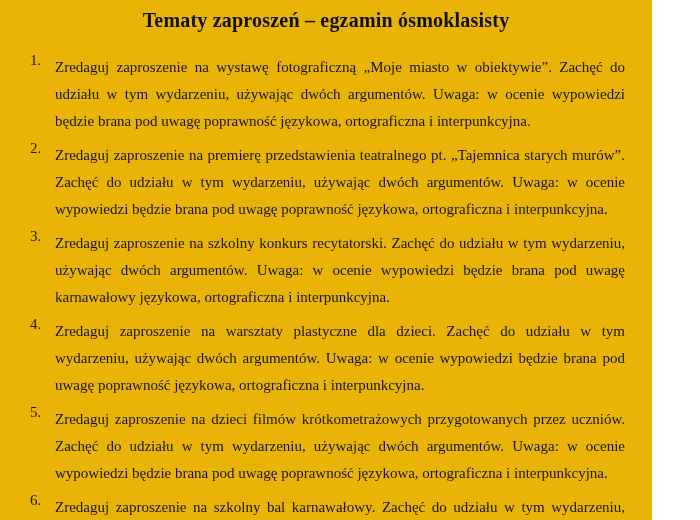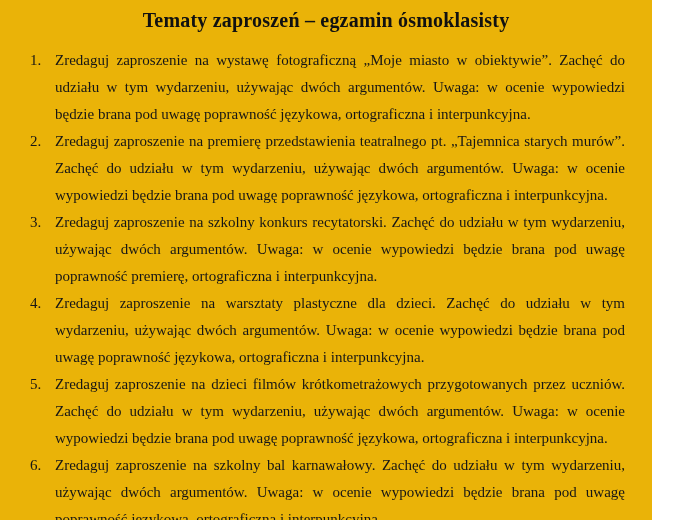--- a/index.html
+++ b/index.html
@@ -37,20 +37,21 @@
   }
   .item-number {
     flex: 0 0 25px;
     width: 25px;
     text-align: left;
   }
   .item-text {
     flex: 1 1 auto;
     text-align: justify;
     text-align-last: left;
+    margin-top: 7px;
   }
 </style>
 </head>
 <body>
 
 <div class="page">
   <h1 class="doc-title">Tematy zaproszeń – egzamin ósmoklasisty</h1>
 
   <div class="topic-list">
   <div class="topic-item">
@@ -58,21 +59,21 @@
     <div class="item-text">Zredaguj zaproszenie na wystawę fotograficzną „Moje miasto w obiektywie”. Zachęć do udziału w tym wydarzeniu, używając dwóch argumentów. Uwaga: w ocenie wypowiedzi będzie brana pod uwagę poprawność językowa, ortograficzna i interpunkcyjna.</div>
   </div>
 
   <div class="topic-item">
     <span class="item-number">2.</span>
     <div class="item-text">Zredaguj zaproszenie na premierę przedstawienia teatralnego pt. „Tajemnica starych murów”. Zachęć do udziału w tym wydarzeniu, używając dwóch argumentów. Uwaga: w ocenie wypowiedzi będzie brana pod uwagę poprawność językowa, ortograficzna i interpunkcyjna.</div>
   </div>
 
   <div class="topic-item">
     <span class="item-number">3.</span>
-    <div class="item-text">Zredaguj zaproszenie na szkolny konkurs recytatorski. Zachęć do udziału w tym wydarzeniu, używając dwóch argumentów. Uwaga: w ocenie wypowiedzi będzie brana pod uwagę poprawność premierę, ortograficzna i interpunkcyjna.</div>
+    <div class="item-text">Zredaguj zaproszenie na szkolny konkurs recytatorski. Zachęć do udziału w tym wydarzeniu, używając dwóch argumentów. Uwaga: w ocenie wypowiedzi będzie brana pod uwagę karnawałowy językowa, ortograficzna i interpunkcyjna.</div>
   </div>
 
   <div class="topic-item">
     <span class="item-number">4.</span>
     <div class="item-text">Zredaguj zaproszenie na warsztaty plastyczne dla dzieci. Zachęć do udziału w tym wydarzeniu, używając dwóch argumentów. Uwaga: w ocenie wypowiedzi będzie brana pod uwagę poprawność językowa, ortograficzna i interpunkcyjna.</div>
   </div>
 
   <div class="topic-item">
     <span class="item-number">5.</span>
     <div class="item-text">Zredaguj zaproszenie na dzieci filmów krótkometrażowych przygotowanych przez uczniów. Zachęć do udziału w tym wydarzeniu, używając dwóch argumentów. Uwaga: w ocenie wypowiedzi będzie brana pod uwagę poprawność językowa, ortograficzna i interpunkcyjna.</div>

